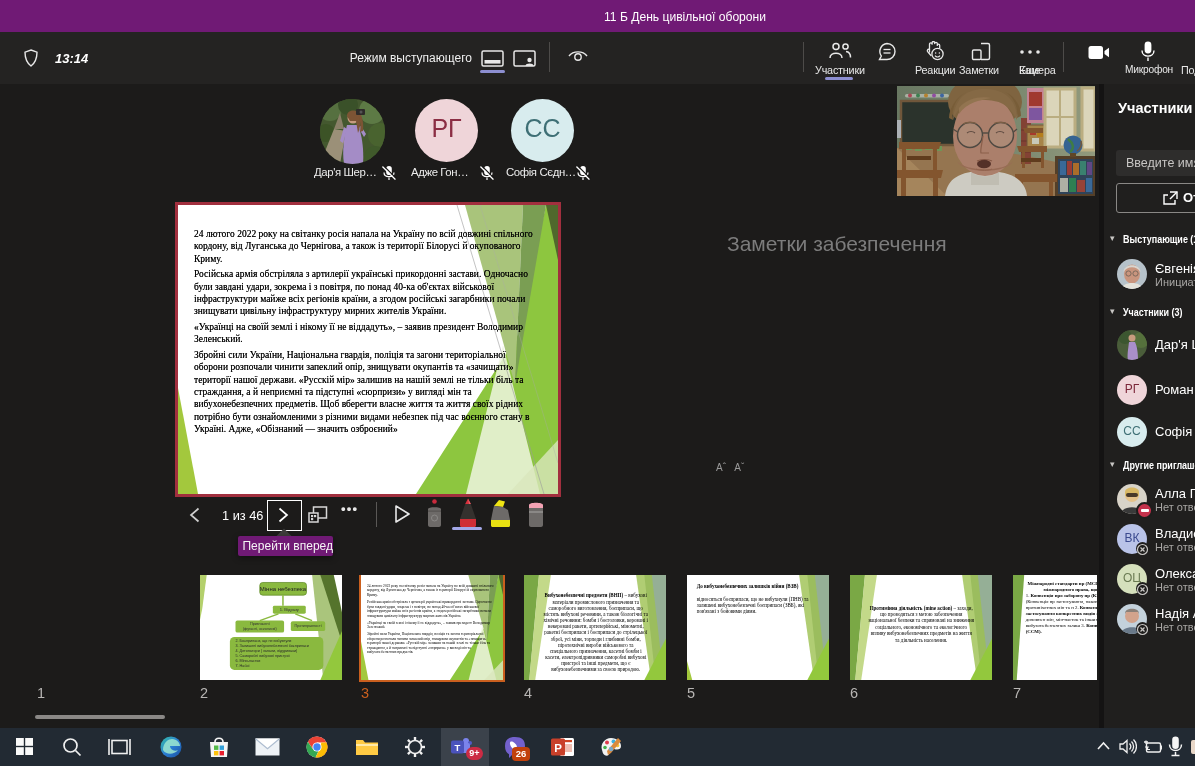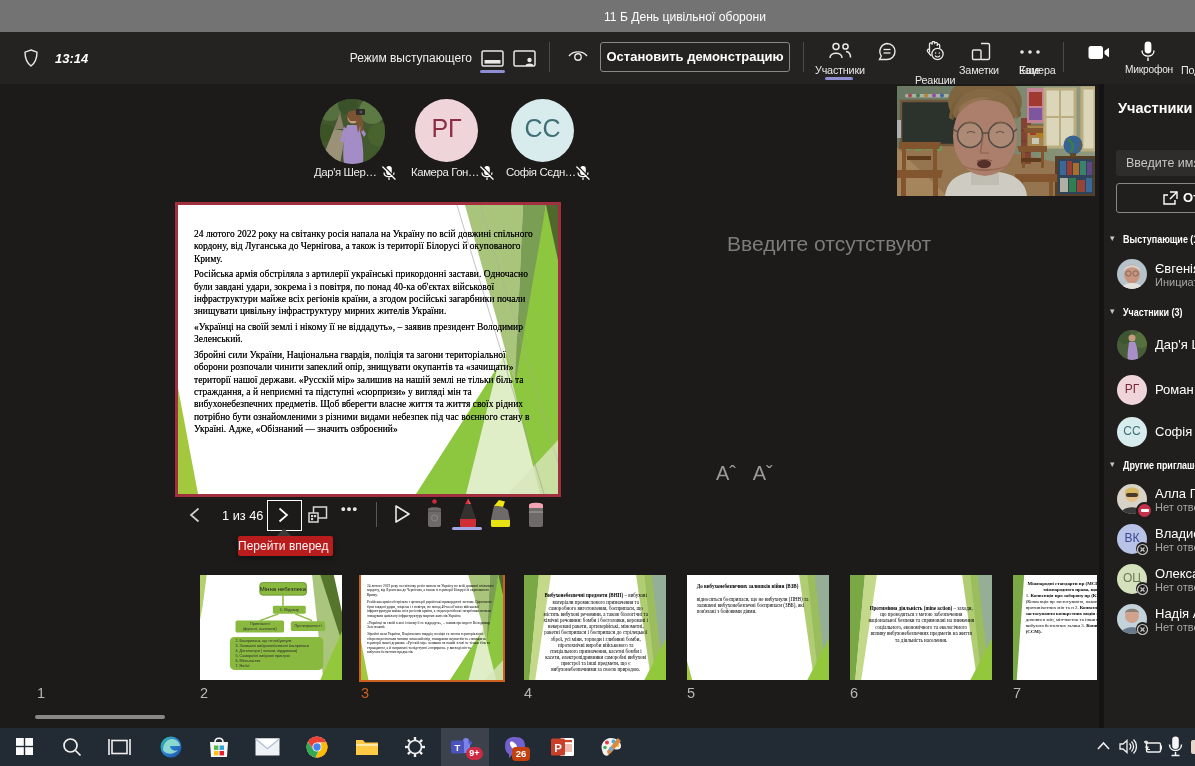--- a/index.html
+++ b/index.html
@@ -1,16 +1,16 @@
 <!DOCTYPE html>
 <html><head><meta charset="utf-8">
 <style>
 html,body{margin:0;padding:0;width:1195px;height:766px;overflow:hidden;background:#151413;font-family:"Liberation Sans",sans-serif;}
 .abs{position:absolute;white-space:nowrap;}
-#titlebar{position:absolute;left:0;top:0;width:1195px;height:32px;background:#737373;}
+#titlebar{position:absolute;left:0;top:0;width:1195px;height:32px;background:#701a75;}
 #titlebar span{position:absolute;left:604px;top:10px;font-size:12.1px;color:#fff;}
 #toolbar{position:absolute;left:0;top:32px;width:1195px;height:52px;background:#242322;}
 #stage{position:absolute;left:0;top:84px;width:1104px;height:644px;background:#1c1b1a;}
 #sidebar{position:absolute;left:1104px;top:84px;width:91px;height:644px;background:#201f1e;}
 #seam{position:absolute;left:1099px;top:84px;width:5px;height:644px;background:#141313;}
 #taskbar{position:absolute;left:0;top:728px;width:1195px;height:38px;background:#222a33;}
 .tblabel{position:absolute;font-size:10.8px;letter-spacing:-0.2px;color:#e8e8e8;white-space:nowrap;}
 .sep{position:absolute;width:1px;background:#4d4b49;}
 .ulined{position:absolute;height:3px;background:#8d8fd1;border-radius:2px;}
 .thumb{position:absolute;top:0;width:142px;height:105px;background:#fff;overflow:hidden;}
@@ -39,21 +39,20 @@
       <rect x="1" y="1" width="21" height="15" rx="1.5" fill="none" stroke="#e8e8e8" stroke-width="1.5"></rect>
       <circle cx="16.5" cy="10" r="2.2" fill="#e8e8e8"></circle>
       <path d="M12.5 16 C12.5 12.8 20.5 12.8 20.5 16 Z" fill="#e8e8e8"></path>
     </svg>
   <div class="sep" style="left:549px;top:10px;height:30px;"></div>
 
   <svg class="abs" style="left:567px;top:16px" width="22" height="15" viewBox="0 0 22 15">
       <path d="M2 8 C6 2.5 16 2.5 20 8" fill="none" stroke="#e8e8e8" stroke-width="1.4"></path>
       <circle cx="11" cy="9" r="3.2" fill="none" stroke="#e8e8e8" stroke-width="1.4"></circle>
     </svg>
-  <div class="abs" style="left:600px;top:10px;width:188px;height:28px;border:1px solid #8a8886;border-radius:3px;color:#fff;font-size:13px;font-weight:700;text-align:center;line-height:28px;">Остановить демонстрацию</div>
   <div class="sep" style="left:803px;top:10px;height:30px;"></div>
 
   <svg class="abs" style="left:827px;top:10px" width="26" height="17" viewBox="0 0 26 17">
       <circle cx="9" cy="4.5" r="3" fill="none" stroke="#e8e8e8" stroke-width="1.5"></circle>
       <path d="M3 16 C3 9.5 15 9.5 15 16" fill="none" stroke="#e8e8e8" stroke-width="1.5"></path>
       <circle cx="18.5" cy="4.5" r="2.6" fill="none" stroke="#e8e8e8" stroke-width="1.5"></circle>
       <path d="M19 9.5 C22.5 9.8 23.5 13 23.5 15.5" fill="none" stroke="#e8e8e8" stroke-width="1.5"></path>
     </svg>
   <div class="tblabel" style="left:815px;top:32px;">Участники</div>
   <div class="ulined" style="left:825px;top:45px;width:28px;"></div>
@@ -66,21 +65,21 @@
   <div class="tblabel" style="left:879px;top:32px;margin-top:24px;">Чат</div>
 
   <svg class="abs" style="left:922px;top:9px" width="24" height="20" viewBox="0 0 24 20">
   <path d="M7.5 11 L7.5 3.2 a1.3 1.3 0 0 1 2.6 0 L10.1 1.8 a1.3 1.3 0 0 1 2.6 0 L12.7 2.6 a1.3 1.3 0 0 1 2.6 0 L15.3 4.4 a1.2 1.2 0 0 1 2.4 0 L17.7 7" fill="none" stroke="#e8e8e8" stroke-width="1.3" stroke-linecap="round" stroke-linejoin="round"></path>
   <path d="M7.5 8.5 C5.8 7.6 4.6 9.4 5.8 10.8 L9 14.5" fill="none" stroke="#e8e8e8" stroke-width="1.3" stroke-linecap="round"></path>
   <circle cx="15.5" cy="13" r="5.6" fill="#242322" stroke="#e8e8e8" stroke-width="1.3"></circle>
   <circle cx="13.6" cy="12" r="0.75" fill="#e8e8e8"></circle>
       <circle cx="17.4" cy="12" r="0.75" fill="#e8e8e8"></circle>
   <path d="M13 14.6 a3 3 0 0 0 5 0" fill="none" stroke="#e8e8e8" stroke-width="1.1"></path>
 </svg>
-  <div class="tblabel" style="left:915px;top:42px;">Реакции</div>
+  <div class="tblabel" style="left:915px;top:32px;">Реакции</div>
 
   <svg class="abs" style="left:971px;top:10px" width="20" height="19" viewBox="0 0 20 19">
       <path d="M10 1.5 L17 1.5 a1.5 1.5 0 0 1 1.5 1.5 L18.5 16 a1.5 1.5 0 0 1 -1.5 1.5 L10 17.5" fill="none" stroke="#e8e8e8" stroke-width="1.4"></path>
       <rect x="1.5" y="8" width="8.5" height="9.5" rx="1.2" fill="none" stroke="#e8e8e8" stroke-width="1.4"></rect>
     </svg>
   <div class="tblabel" style="left:959px;top:32px;">Заметки</div>
 
   <svg class="abs" style="left:1019px;top:16px" width="22" height="8" viewBox="0 0 22 8">
       <circle cx="3" cy="4" r="1.8" fill="#e8e8e8"></circle>
       <circle cx="11" cy="4" r="1.8" fill="#e8e8e8"></circle>
@@ -127,21 +126,21 @@
     <circle cx="41" cy="13" r="1.5" fill="#555"></circle>
     </svg>
   </div>
   <div class="abs" style="left:415px;top:15px;width:63px;height:63px;border-radius:50%;background:#efd5d9;">
       <span style="position:absolute;left:0;right:0;top:15px;text-align:center;font-size:25px;color:#8b2e44;">РГ</span>
     </div>
   <div class="abs" style="left:511px;top:15px;width:63px;height:63px;border-radius:50%;background:#d8ecee;">
       <span style="position:absolute;left:0;right:0;top:15px;text-align:center;font-size:25px;color:#3e6f75;">СС</span>
     </div>
   <div class="abs" style="left:314px;top:82px;font-size:11.4px;letter-spacing:-0.4px;color:#ededed;">Дар'я Шер…</div>
-  <div class="abs" style="left:411px;top:82px;font-size:11.4px;letter-spacing:-0.4px;color:#ededed;">Камера Гон…</div>
+  <div class="abs" style="left:411px;top:82px;font-size:11.4px;letter-spacing:-0.4px;color:#ededed;">Адже Гон…</div>
   <div class="abs" style="left:506px;top:82px;font-size:11.4px;letter-spacing:-0.4px;color:#ededed;">Софія Сєдн…</div>
   <svg class="abs micoff" style="left:381px;top:81px" width="16" height="16" viewBox="0 0 16 16">
       <rect x="5.2" y="1" width="5.6" height="9" rx="2.8" fill="#fff"></rect>
       <path d="M3 7.5 C3 13 13 13 13 7.5" fill="none" stroke="#fff" stroke-width="1.2"></path>
       <line x1="8" y1="12.5" x2="8" y2="15" stroke="#fff" stroke-width="1.2"></line>
       <line x1="1.5" y1="1.5" x2="14.5" y2="14.5" stroke="#fff" stroke-width="1.6"></line>
       <line x1="2.5" y1="0.7" x2="15.5" y2="13.7" stroke="#171615" stroke-width="1.2"></line>
     </svg>
   <svg class="abs micoff" style="left:479px;top:81px" width="16" height="16" viewBox="0 0 16 16">
       <rect x="5.2" y="1" width="5.6" height="9" rx="2.8" fill="#fff"></rect>
@@ -171,22 +170,22 @@
       <line x1="302" y1="0" x2="380" y2="258" stroke="#aaaaaa" stroke-width="0.8" opacity="0.45"></line>
     </svg>
     <div class="abs" style="left:16px;top:23px;font-family:'Liberation Serif',serif;font-size:9.5px;line-height:12.3px;color:#000;text-shadow:0 0 0.45px rgba(0,0,0,0.75);">
       <p style="margin:0 0 3.5px 0;">24 лютого 2022 року на світанку росія напала на Україну по всій довжині спільного<br>кордону, від Луганська до Чернігова, а також із території Білорусі й окупованого<br>Криму.</p>
       <p style="margin:0 0 3.5px 0;">Російська армія обстріляла з артилерії українські прикордонні застави. Одночасно<br>були завдані удари, зокрема і з повітря, по понад 40-ка об'єктах військової<br>інфраструктури майже всіх регіонів країни, а згодом російські загарбники почали<br>знищувати цивільну інфраструктуру мирних жителів України.</p>
       <p style="margin:0 0 3.5px 0;">«Українці на своїй землі і нікому її не віддадуть», – заявив президент Володимир<br>Зеленський.</p>
       <p style="margin:0;">Збройні сили України, Національна гвардія, поліція та загони територіальної<br>оборони розпочали чинити запеклий опір, знищувати окупантів та «зачищати»<br>території нашої держави. «Русскій мір» залишив на нашій землі не тільки біль та<br>страждання, а й неприємні та підступні «сюрпризи» у вигляді мін та<br>вибухонебезпечних предметів. Щоб вберегти власне життя та життя своїх рідних<br>потрібно бути ознайомленими з різними видами небезпек під час воєнного стану в<br>Україні. Адже, «Обізнаний — значить озброєний»</p>
     </div>
   </div>
 
-  <div class="abs" style="left:727px;top:148px;font-size:21px;color:#7c7c7c;">Введите отсутствуют</div>
-  <div class="abs" style="left:716px;top:378px;font-size:20px;color:#9a9a9a;">Aˆ&nbsp;&nbsp;&nbsp;Aˇ</div>
+  <div class="abs" style="left:727px;top:148px;font-size:21px;color:#7c7c7c;">Заметки забезпечення</div>
+  <div class="abs" style="left:716px;top:378px;font-size:10px;color:#9a9a9a;">Aˆ&nbsp;&nbsp;&nbsp;Aˇ</div>
 
   <svg class="abs" style="left:188px;top:423px" width="13" height="16" viewBox="0 0 13 16">
       <path d="M10.5 1.5 L3 8 L10.5 14.5" fill="none" stroke="#d0d0d0" stroke-width="1.7"></path>
     </svg>
   <div class="abs" style="left:222px;top:424px;font-size:12.8px;color:#fff;">1 из 46</div>
   <div class="abs" style="left:267px;top:416px;width:33px;height:29px;border:1.6px solid #fff;"></div>
   <svg class="abs" style="left:277px;top:423px" width="13" height="16" viewBox="0 0 13 16">
       <path d="M2.5 1.5 L10 8 L2.5 14.5" fill="none" stroke="#fff" stroke-width="1.7"></path>
     </svg>
   <svg class="abs" style="left:308px;top:422px" width="20" height="18" viewBox="0 0 20 18">
@@ -223,21 +222,21 @@
       <path d="M2 22 L21 22 L21 27.5 C21 28.3 20.3 29 19.5 29 L3.5 29 C2.7 29 2 28.3 2 27.5 Z" fill="#e8e112"></path>
     </svg>
 
   <svg class="abs" style="left:526px;top:414px" width="20" height="30" viewBox="0 0 20 30">
       <path d="M3 7 C3 4 17 4 17 7 L17 10 L3 10 Z" fill="#f4a3b4"></path>
       <path d="M3 10 L17 10 L17 27 C17 28 16 29 15 29 L5 29 C4 29 3 28 3 27 Z" fill="#6d6a68"></path>
       <rect x="3" y="13" width="14" height="2" fill="#8a8886"></rect>
     </svg>
 
   <div class="abs" style="left:278px;top:447px;width:12px;height:12px;background:#3d3c3b;transform:rotate(45deg);"></div>
-  <div class="abs" style="left:238px;top:452px;width:95px;height:20px;background:#b91c1c;border-radius:2px;color:#f5f5f5;font-size:12px;text-align:left;line-height:20px;box-shadow:0 2px 6px rgba(0,0,0,0.4);">Перейти вперед</div>
+  <div class="abs" style="left:238px;top:452px;width:95px;height:20px;background:#701a75;border-radius:2px;color:#f5f5f5;font-size:12px;text-align:right;line-height:20px;box-shadow:0 2px 6px rgba(0,0,0,0.4);">Перейти вперед</div>
 
   <div id="strip" style="position:absolute;left:0;top:491px;width:1097px;height:126px;overflow:hidden;">
 
 
     <div class="thumb" style="left:200px;">
       <svg width="142" height="105" viewBox="0 0 380 281">
         <polygon points="300,0 345,0 380,180 380,281 330,281" fill="#aac57c"></polygon>
         <polygon points="322,0 358,0 380,100 380,180" fill="#55742c"></polygon>
         <polygon points="380,150 380,281 322,281" fill="#93c83d"></polygon>
         <polygon points="0,0 18,0 6,90 0,120" fill="#b4d06c"></polygon>

